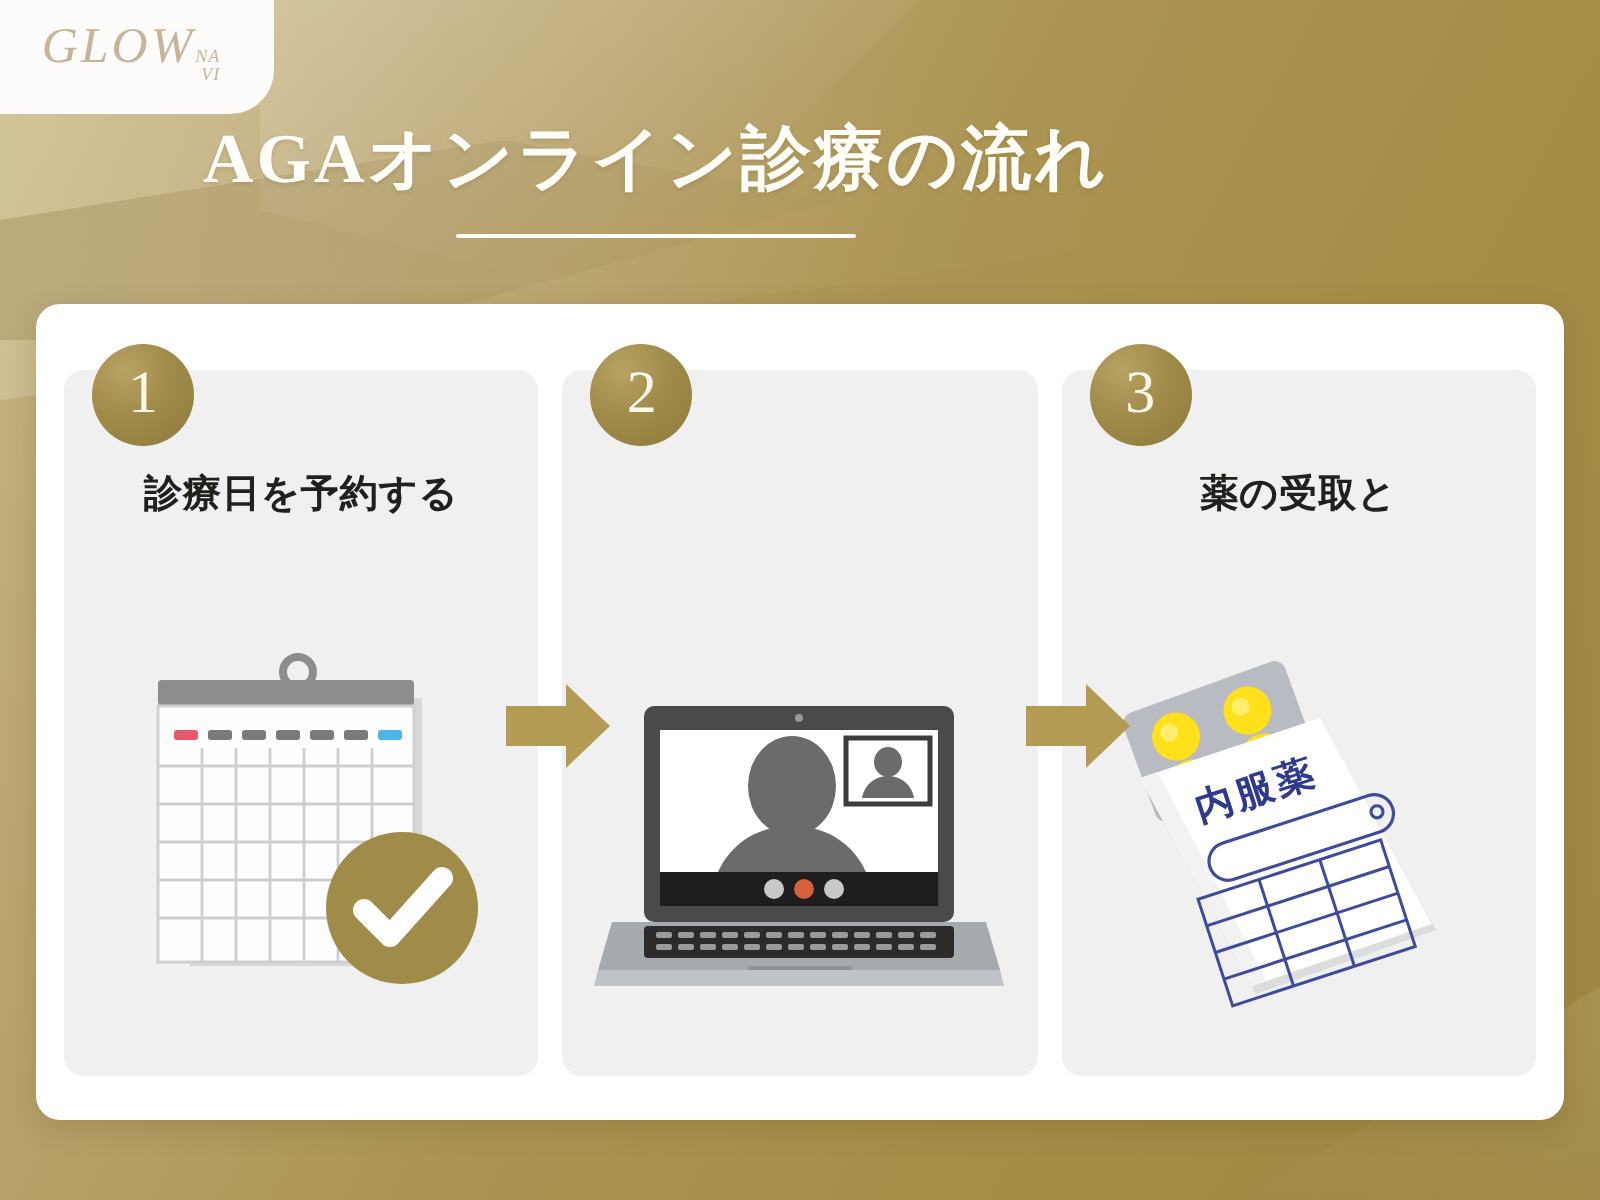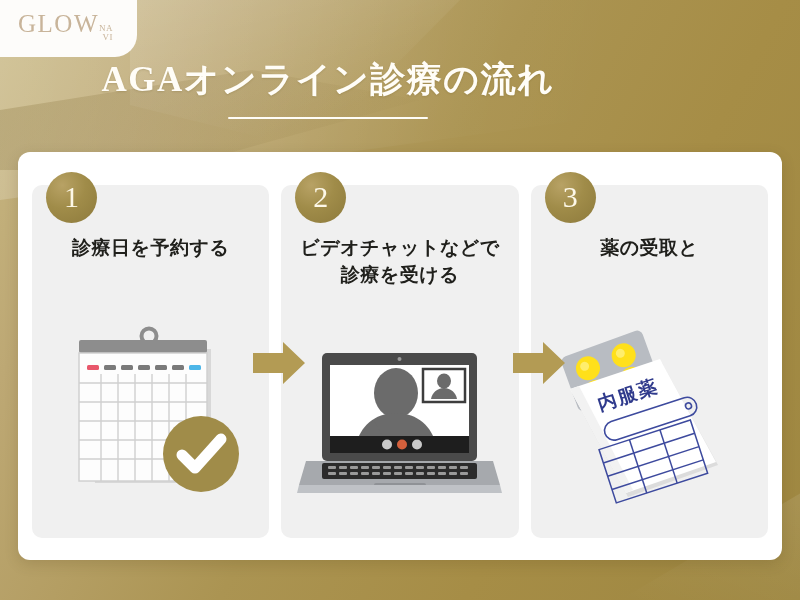--- a/index.html
+++ b/index.html
@@ -55,20 +55,21 @@
   .logo-badge {
     position: absolute;
     left: 0; top: 0;
     width: 137px; height: 57px;
     background: #fdfcfa;
     border-bottom-right-radius: 22px;
     display: flex;
     align-items: center;
     justify-content: center;
     z-index: 6;
+    font-style: italic;
   }
   .logo-wrap {
     display: flex;
     align-items: flex-start;
     transform: translate(-3px, -2px);
   }
   .logo-main {
     font-family: "Liberation Serif", "DejaVu Serif", serif;
     font-size: 25px;
     letter-spacing: 1.5px;
@@ -273,24 +274,20 @@
 
           <circle cx="150" cy="149" r="38" fill="#a08c49"></circle>
           <path d="M131 150 L144 163 L170 134" fill="none" stroke="#ffffff" stroke-width="11" stroke-linecap="round" stroke-linejoin="round"></path>
         </svg>
       </div>
     </div>
 
     <div class="step-card">
       <div class="step-num">
         <span>2</span>
-      </div>
-      <div class="step-label">
-        <div>ビデオチャットなどで</div>
-        <div>診療を受ける</div>
       </div>
       <div class="art">
         <svg width="215" height="200" viewBox="0 0 215 200">
 
           <rect x="30" y="48" width="155" height="108" rx="5" fill="#4a4a4a"></rect>
           <circle cx="107.5" cy="54" r="2" fill="#9a9a9a"></circle>
 
           <rect x="38" y="60" width="139" height="88" fill="#ffffff"></rect>
 
           <g fill="#6b6b6b">

